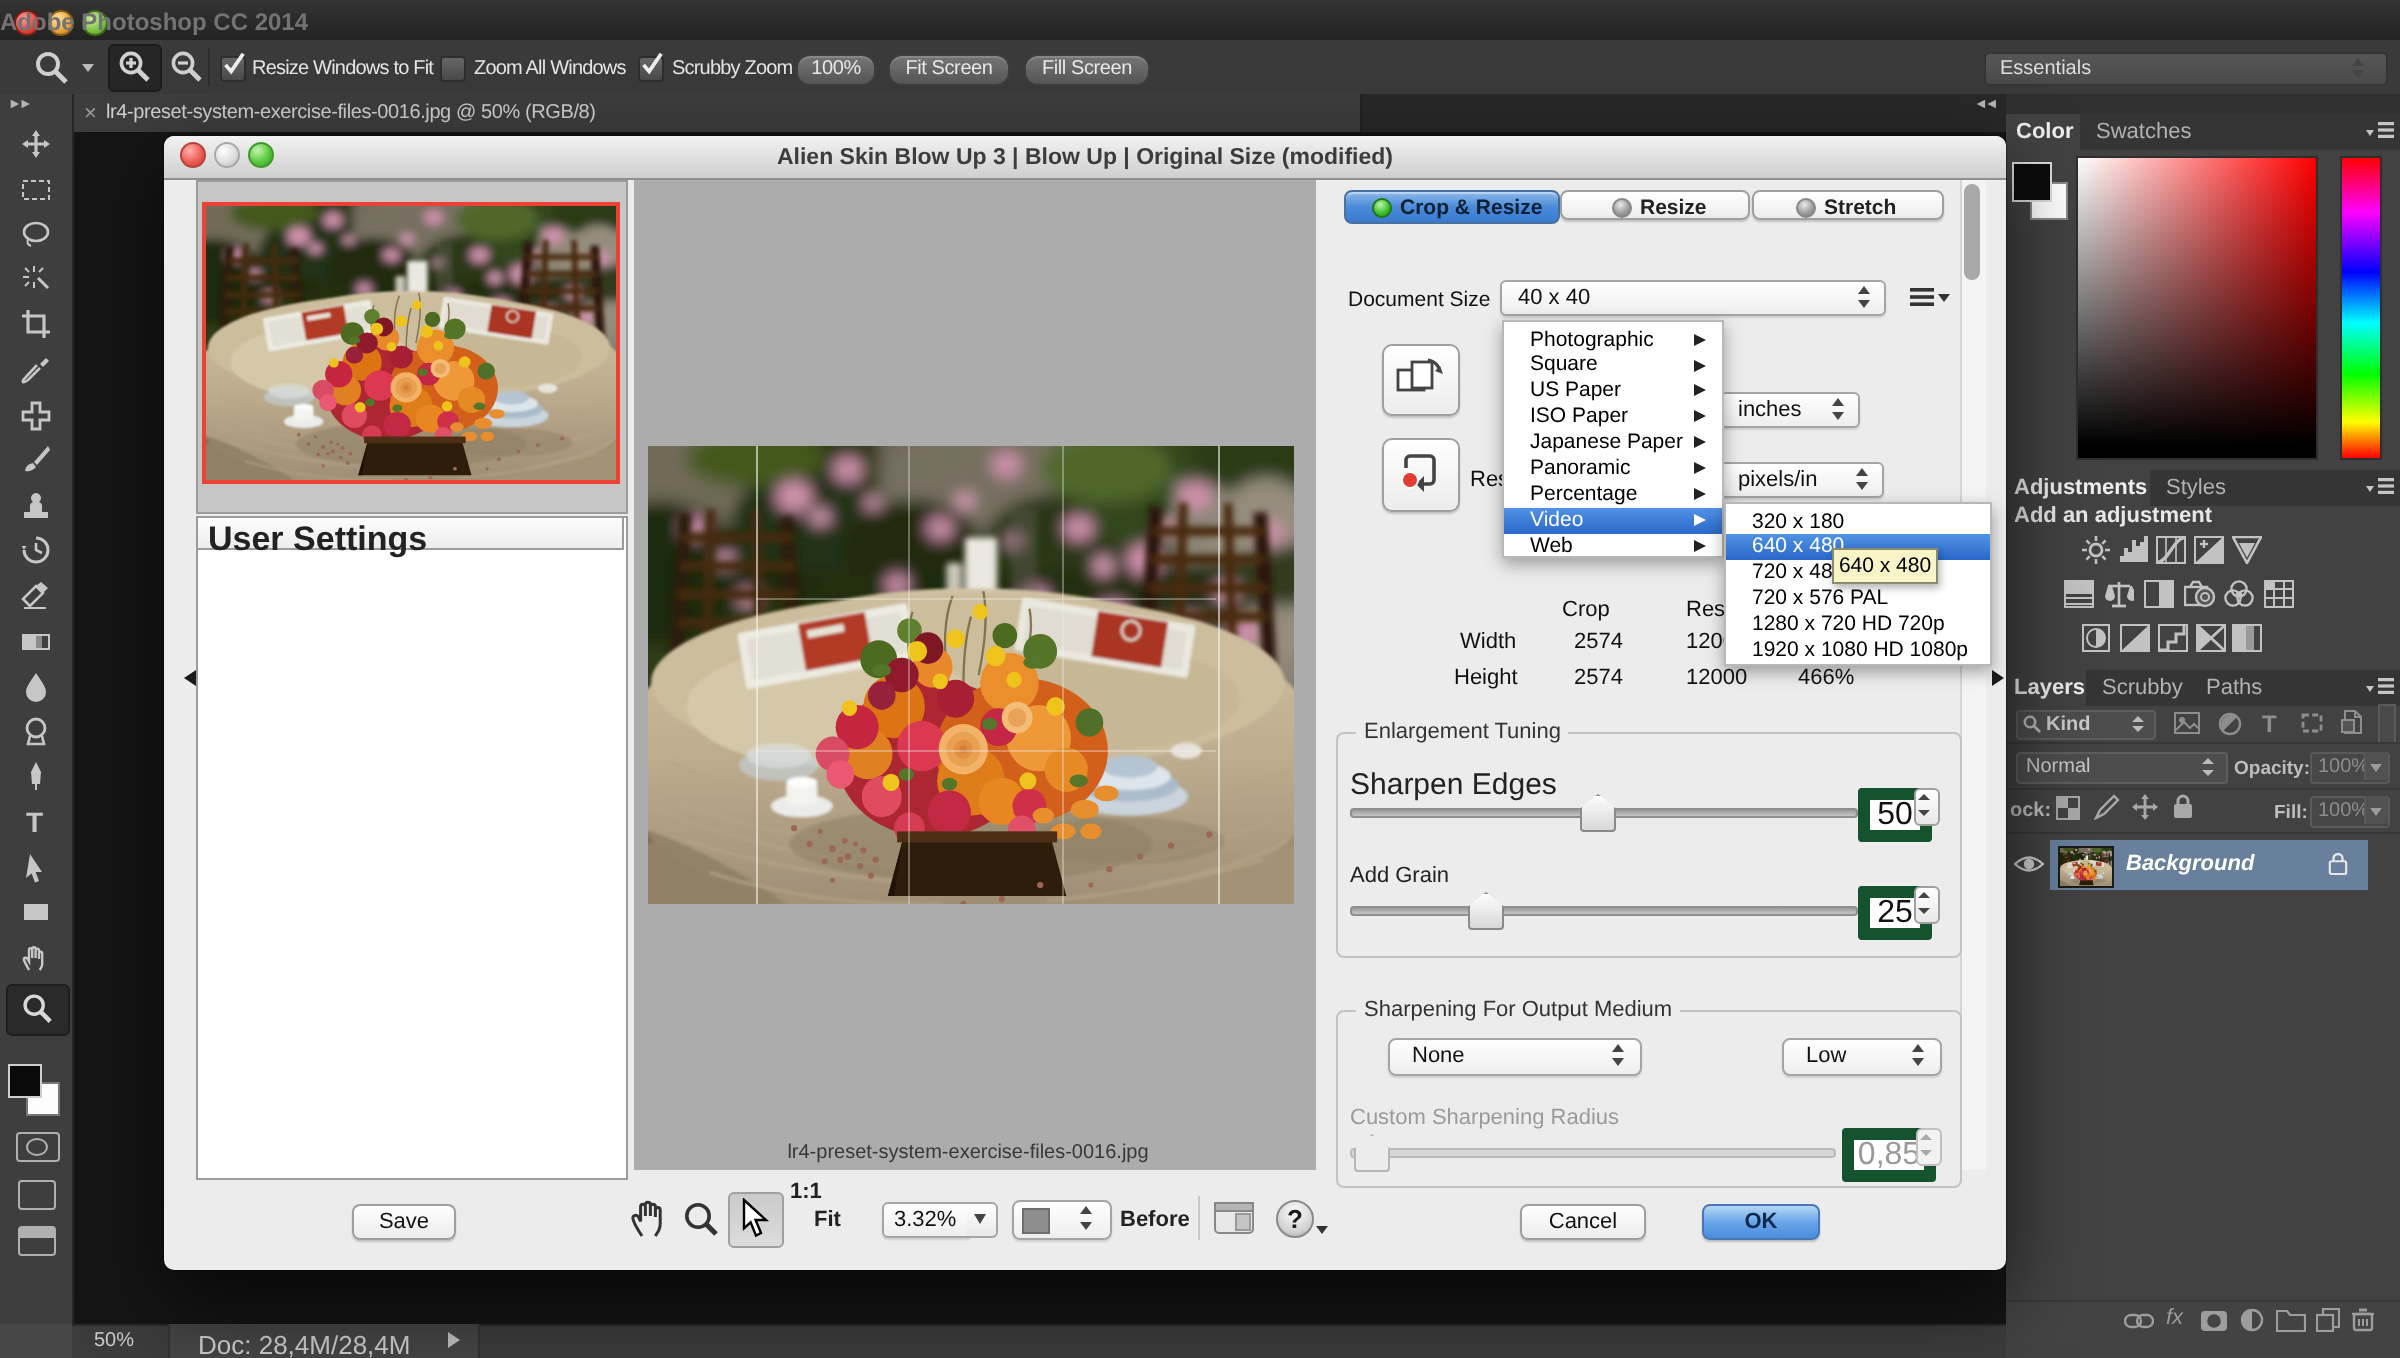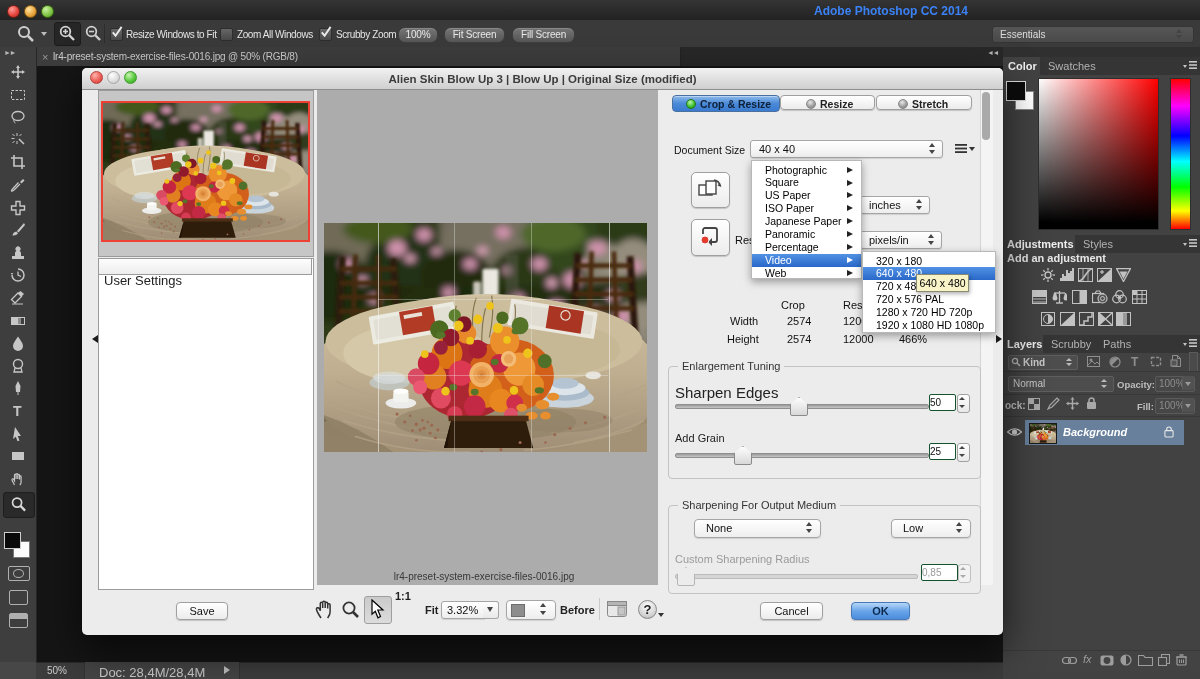--- a/index.html
+++ b/index.html
@@ -11,33 +11,33 @@
 .mbtn{position:absolute;background:linear-gradient(#ffffff,#ececec);border:1px solid #9f9f9f;border-radius:4px;color:#111;font-size:11px;text-align:center;box-shadow:0 1px 1px rgba(0,0,0,.18)}
 .dd{position:absolute;background:linear-gradient(#ffffff,#eeeeee);border:1px solid #a5a5a5;border-radius:3px;color:#111;font-size:11px;box-shadow:0 1px 1px rgba(0,0,0,.12)}
 .ud{position:absolute;width:7px;color:#333}
 .ud i{position:absolute;left:0;width:0;height:0;border-left:3.5px solid transparent;border-right:3.5px solid transparent}
 .ud .u{top:0;border-bottom:4px solid #444}
 .ud .d{bottom:0;border-top:4px solid #444}
 .gbox{position:absolute;border:1px solid #c3c3c3;border-radius:4px}
 .glab{position:absolute;background:#ececec;padding:0 4px;font-size:11px;color:#333;white-space:nowrap}
 .slider{position:absolute;height:3px;background:linear-gradient(#9a9a9a,#c6c6c6);border:1px solid #8f8f8f;border-radius:2px}
 .thumbp{position:absolute;width:16px;height:17px;background:linear-gradient(#fdfdfd,#d8d8d8);border:1px solid #8a8a8a;clip-path:polygon(50% 0,100% 38%,100% 100%,0 100%,0 38%);border-radius:2px}
-.vbox{position:absolute;background:#fff;border:1px solid #14532d;border-radius:2px;font-size:10px;color:#111;}
+.vbox{position:absolute;background:#fff;border:6px solid #14532d;border-radius:2px;font-size:16px;color:#111;text-align:center}
 .mitem{height:12.9px;line-height:12.9px;font-size:10.5px;color:#000;padding-left:13px;position:relative}
 .mitem .arr{position:absolute;right:8px;top:3.2px;width:0;height:0;border-top:3.5px solid transparent;border-bottom:3.5px solid transparent;border-left:6px solid #222}
 .hl{background:linear-gradient(#5192e5,#2968c8);color:#fff !important}
 .hl .arr{border-left-color:#fff !important}
 .dktab{position:absolute;font-size:11px;color:#b4b4b4;font-weight:bold}
 </style></head><body>
 
 <div class="a" style="left:0;top:0;width:1200px;height:20px;background:linear-gradient(#343434,#222)"></div>
 <div class="a" style="left:7px;top:5px;width:11px;height:11px;border-radius:50%;background:radial-gradient(circle at 35% 30%,#ff9d96,#e3423a 60%,#a02620);border:1px solid #7a1d16"></div>
 <div class="a" style="left:24px;top:5px;width:11px;height:11px;border-radius:50%;background:radial-gradient(circle at 35% 30%,#ffe3a0,#e7a33b 60%,#b06f1a);border:1px solid #8a5c12"></div>
 <div class="a" style="left:41px;top:5px;width:11px;height:11px;border-radius:50%;background:radial-gradient(circle at 35% 30%,#c7f0a0,#7cc13f 60%,#4d8a1f);border:1px solid #3c6b17"></div>
-<div class="tx" style="left:0;top:4px;width:968px;text-align:right;font-size:12px;font-weight:bold;color:#3b82f6">Adobe Photoshop CC 2014</div>
+<div class="tx" style="left:0;top:4px;width:968px;text-align:left;font-size:12px;font-weight:bold;color:#737373">Adobe Photoshop CC 2014</div>
 
 <div class="a" style="left:0;top:20px;width:1200px;height:27px;background:#3a3a3a;border-bottom:1px solid #222"></div>
 <svg class="a" style="left:16px;top:25px" width="20" height="18" viewBox="0 0 20 18">
     <circle cx="8" cy="7" r="5" fill="none" stroke="#cfcfcf" stroke-width="2"></circle>
     <line x1="12" y1="11" x2="17" y2="16" stroke="#cfcfcf" stroke-width="2.5"></line>
   </svg>
 <div class="a" style="left:41px;top:32px;width:0;height:0;border-left:3.5px solid transparent;border-right:3.5px solid transparent;border-top:4.5px solid #bbb"></div>
 <div class="a" style="left:54px;top:22px;width:25px;height:22px;background:#262626;border:1px solid #1c1c1c;border-radius:3px"></div>
 <svg class="a" style="left:58px;top:25px" width="18" height="17" viewBox="0 0 18 17">
     <circle cx="7.5" cy="6.5" r="4.8" fill="none" stroke="#d2d2d2" stroke-width="1.8"></circle>
@@ -440,21 +440,21 @@
 <div class="a" style="left:92px;top:335px;width:0;height:0;border-top:4px solid transparent;border-bottom:4px solid transparent;border-right:6px solid #1a1a1a"></div>
 <div class="a" style="left:996px;top:335px;width:0;height:0;border-top:4px solid transparent;border-bottom:4px solid transparent;border-left:6px solid #1a1a1a"></div>
 
 <div class="a" style="left:98px;top:90px;width:214px;height:165px;background:#c6c6c6;border:1px solid #9b9b9b"></div>
 <svg class="a" style="left:101px;top:101px;border:2px solid #ee4135" width="205" height="137" viewBox="0 0 420 290" preserveAspectRatio="none">
     <use href="#scene"></use>
   </svg>
 
 <div class="a" style="left:98px;top:258px;width:214px;height:330px;background:#fff;border:1px solid #9b9b9b"></div>
 <div class="a" style="left:98px;top:258px;width:214px;height:17px;background:linear-gradient(#fdfdfd,#ededed);border:1px solid #9b9b9b;box-sizing:border-box"></div>
-<div class="tx" style="left:104px;top:273px;font-size:13px;font-weight:normal;color:#222">User Settings</div>
+<div class="tx" style="left:104px;top:260px;font-size:17px;font-weight:bold;color:#222">User Settings</div>
 
 <div class="a" style="left:317px;top:90px;width:341px;height:495px;background:#acacac"></div>
 <svg class="a" style="left:324px;top:223px" width="323" height="229" viewBox="0 0 420 290" preserveAspectRatio="none">
     <use href="#scene"></use>
   </svg>
 
 <div class="a" style="left:378px;top:223px;width:230px;height:229px;border-left:1px solid rgba(245,245,245,.6);border-right:1px solid rgba(245,245,245,.6)"></div>
 <div class="a" style="left:378px;top:299px;width:230px;height:1px;background:rgba(240,240,240,.35)"></div>
 <div class="a" style="left:378px;top:375px;width:230px;height:1px;background:rgba(240,240,240,.35)"></div>
 <div class="a" style="left:454px;top:223px;width:1px;height:229px;background:rgba(240,240,240,.35)"></div>
@@ -600,21 +600,21 @@
   </svg>
 <svg class="a" style="left:341px;top:600px" width="19" height="19" viewBox="0 0 19 19">
     <circle cx="8" cy="8" r="5.6" fill="none" stroke="#333" stroke-width="1.8"></circle>
     <line x1="12" y1="12" x2="17" y2="17" stroke="#333" stroke-width="2.6"></line>
   </svg>
 <div class="a" style="left:364px;top:596px;width:26px;height:26px;background:linear-gradient(#cacaca,#dcdcdc);border:1px solid #9f9f9f;border-radius:3px"></div>
 <svg class="a" style="left:370px;top:599px" width="15" height="20" viewBox="0 0 15 20">
     <path d="M2,1 L13,11 H7.8 L10.5,17.5 8,18.8 5.3,12.2 2,15.2 Z" fill="#fff" stroke="#000" stroke-width="1.2"></path>
   </svg>
 <div class="tx" style="left:395px;top:590px;font-size:11px;font-weight:bold;color:#222">1:1</div>
-<div class="tx" style="left:425px;top:604px;font-size:11px;font-weight:bold;color:#222">Fit</div>
+<div class="tx" style="left:407px;top:604px;font-size:11px;font-weight:bold;color:#222">Fit</div>
 <div class="dd" style="left:441px;top:601px;width:42px;height:16px;border-radius:3px 0 0 3px"></div>
 <div class="tx" style="left:447px;top:604px;font-size:11px;color:#111">3.32%</div>
 <div class="a" style="left:483px;top:601px;width:15px;height:16px;background:linear-gradient(#fff,#e8e8e8);border:1px solid #a5a5a5;border-left:none;border-radius:0 3px 3px 0"></div>
 <div class="a" style="left:487px;top:607px;width:0;height:0;border-left:3.5px solid transparent;border-right:3.5px solid transparent;border-top:5px solid #444"></div>
 <div class="dd" style="left:506px;top:600px;width:48px;height:18px;border-radius:4px"></div>
 <div class="a" style="left:511px;top:604px;width:12px;height:11px;background:#8d8d8d;border:1px solid #6e6e6e"></div>
 <div class="ud" style="left:540px;top:603px;height:12px">
     <i class="u"></i>
     <i class="d"></i>
   </div>

